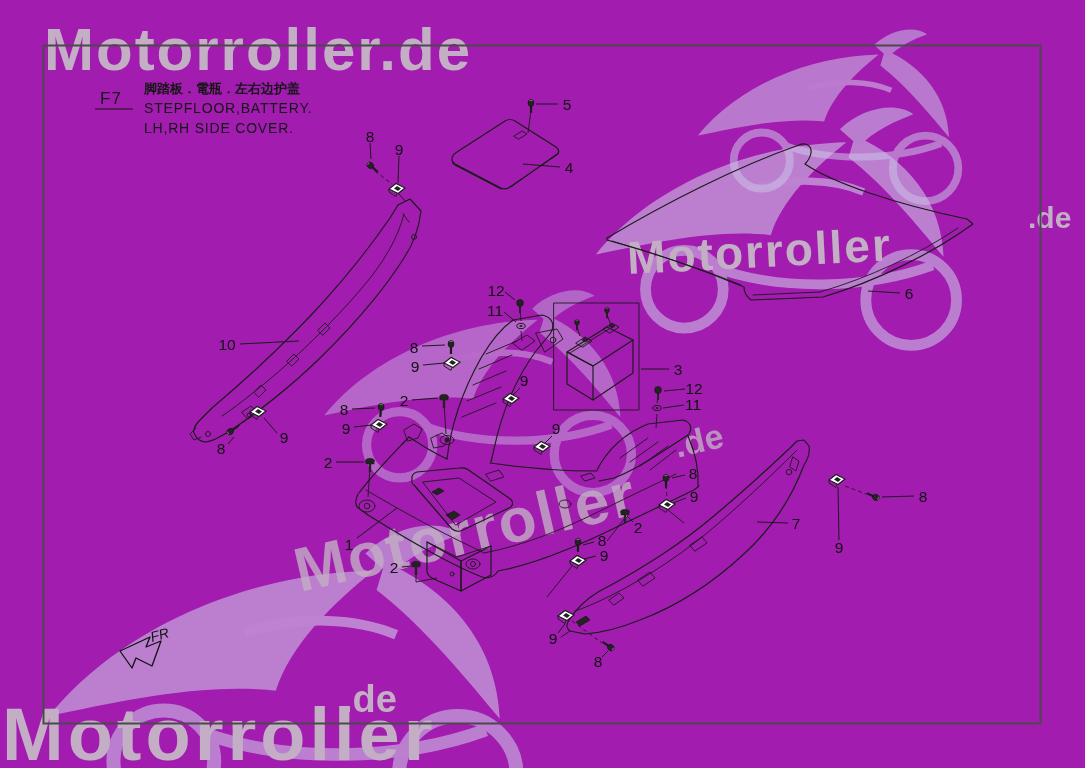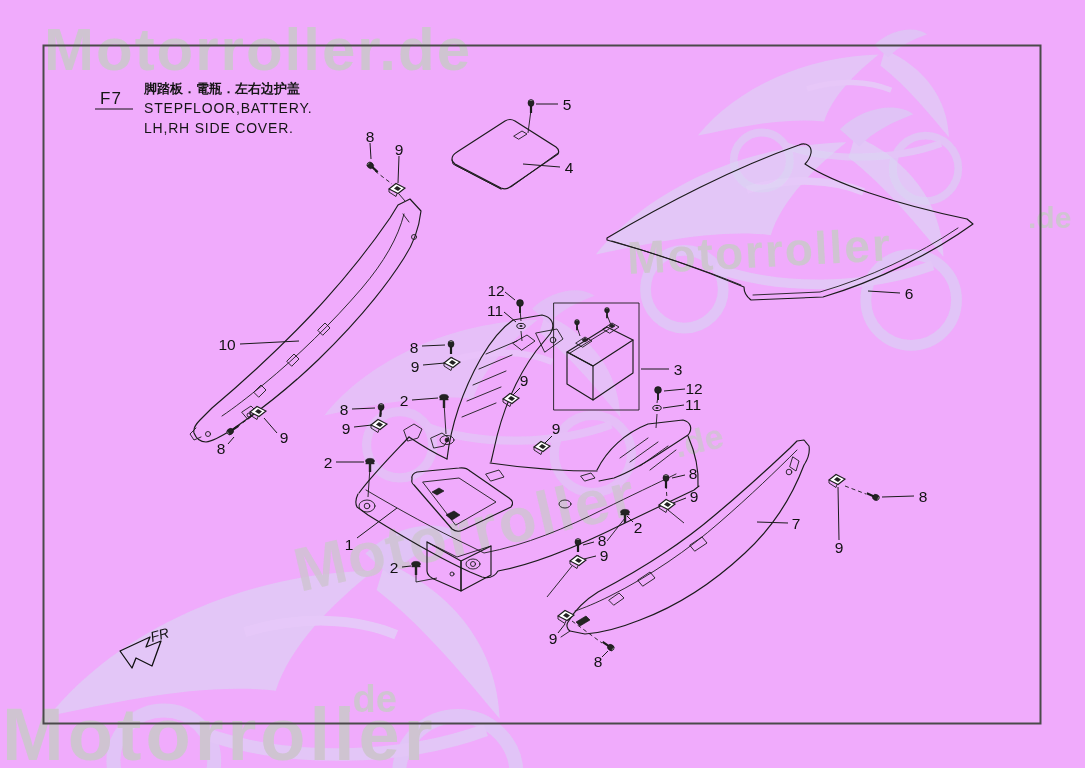--- a/index.html
+++ b/index.html
@@ -1,16 +1,16 @@
 <!DOCTYPE html>
 <html><head>
 <meta charset="utf-8">
 <style>
   html,body{margin:0;padding:0;background:#fff;}
-  .page{position:relative;width:1085px;height:768px;background:#f0abfc;overflow:hidden;
+  .page{position:relative;width:1085px;height:768px;background:#a21caf;overflow:hidden;
         font-family:"Liberation Sans", sans-serif;}
   svg{position:absolute;left:0;top:0;}
   .wm-text{fill:#c9c9c9;font-weight:600;}
   .part{fill:none;stroke:#1b1b1b;stroke-width:1.15;stroke-linejoin:round;stroke-linecap:round;}
   .thin{fill:none;stroke:#1b1b1b;stroke-width:0.9;stroke-linejoin:round;stroke-linecap:round;}
   .darkbit{fill:#232323;stroke:#111;stroke-width:0.6;}
   .callout-num{font-family:"Liberation Sans",sans-serif;font-size:15.5px;fill:#111;}
   .hdr{font-family:"Liberation Sans",sans-serif;fill:#151515;}
 </style>
 </head>

